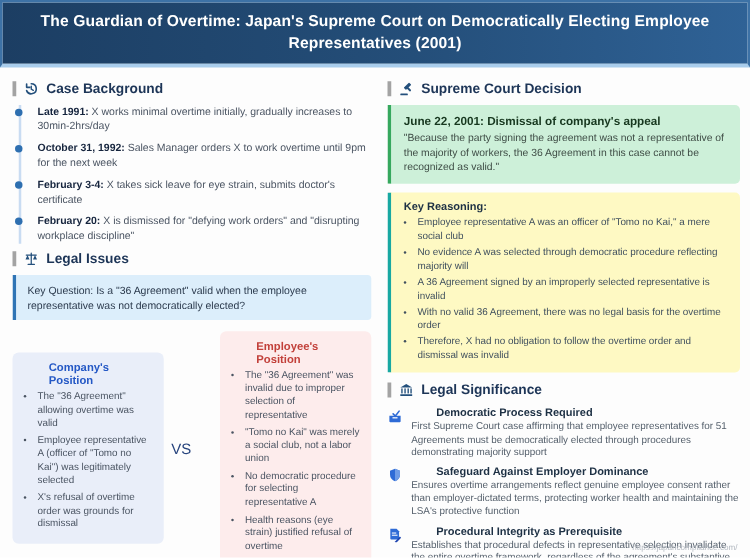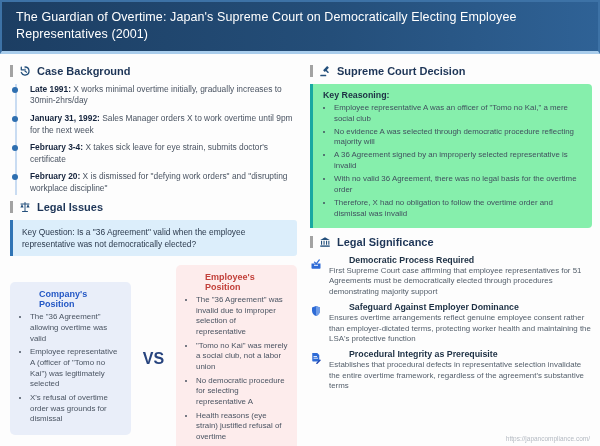--- a/index.html
+++ b/index.html
@@ -4,21 +4,21 @@
 <style>
   * { box-sizing: border-box; }
   html,body { margin:0; padding:0; }
   body { font-family:"Liberation Sans", sans-serif; background:#fff; }
   .page { width:600px; height:446px; background:#fdfdfd; position:relative; overflow:hidden; }
 
   
   .header { background:linear-gradient(90deg,#1c3e63 0%, #244e79 55%, #2f6296 100%);
             border-top:2px solid #3d72a6; border-left:2px solid #3d72a6; border-right:2px solid #3d72a6;
             padding:7px 14px 8px; border-bottom:3px solid #a9cdec; }
-  .header h1 { margin:0; color:#ffffff; font-size:12.5px; line-height:1.35; font-weight:normal; letter-spacing:.1px; }
+  .header h1 { margin:0; color:#ffffff; font-size:12.5px; line-height:1.35; font-weight:bold; letter-spacing:.1px;text-align:center; }
 
   .content { display:flex; gap:13px; padding:6px 8px 0 10px; }
   .col-left { width:287px; flex:none; }
   .col-right { flex:1; min-width:0; }
 
   
   .section-head { display:flex; align-items:center; gap:6px; border-left:3px solid #a3a3a3; padding-left:6px; margin:5px 0 7px; }
   .section-head .stitle { font-size:11px; font-weight:bold; color:#1d3557; }
   .hicon { width:12px; height:12px; flex:none; display:inline-flex; }
   .hicon svg { width:12px; height:12px; }
@@ -36,28 +36,28 @@
   
   .positions { display:flex; align-items:center; gap:6px; margin-top:9px; }
   .pos-box { border-radius:5px; padding:7px 9px; width:121px; flex:none; }
   .pos-company { background:#e9eef9; }
   .pos-employee { background:#fdecec; }
   .pos-title { font-size:9px; font-weight:bold; margin-bottom:3px;padding-left:20px; }
   .pos-company .pos-title { color:#2458c5; }
   .pos-employee .pos-title { color:#c2403a; }
   .pos-box ul { margin:0; padding-left:11px; font-size:7.9px; color:#4a5462; line-height:1.35; }
   .pos-box li { margin-bottom:3px; }
-  .vs { font-size:16px; font-weight:bold; color:#27447e; flex:1; text-align:center; }
+  .vs { font-size:12px; font-weight:normal; color:#27447e; flex:1; }
 
   
   .ruling-box { background:#cdf0d9; border-left:3px solid #36a85e; border-radius:0 4px 4px 0;
                 padding:7px 10px; margin-bottom:7px; }
   .ruling-headline { font-size:9.4px; font-weight:bold; color:#17381f; margin-bottom:3px; }
   .ruling-quote { font-size:8.3px; color:#3f4d46; line-height:1.42; }
-  .reasoning-box { background:#86efac; border-left:3px solid #18a8a2; border-radius:0 4px 4px 0; padding:6px 10px; }
+  .reasoning-box { background:#fef9c3; border-left:3px solid #18a8a2; border-radius:0 4px 4px 0; padding:6px 10px; }
   .reasoning-title { font-size:8.8px; font-weight:bold; color:#1d3044; margin-bottom:3px; }
   .reasoning-box ul { margin:0; padding-left:11px; font-size:7.9px; color:#40505e; line-height:1.38; }
   .reasoning-box li { margin-bottom:2px; }
 
   
   .sig-item { display:flex; gap:6px; margin-bottom:5px; }
   .sig-icon { width:13px; flex:none; padding-top:1px; }
   .sig-icon svg { width:12px; height:12px; }
   .sig-body { min-width:0; }
   .sig-title { font-size:8.8px; font-weight:bold; color:#1d3044; margin-bottom:1px;padding-left:20px; }
@@ -88,21 +88,21 @@
         </span>
         <span class="stitle">Case Background</span>
       </div>
 
       <div class="timeline">
         <div class="event">
           <span class="tl-date">Late 1991:</span>
           <span>X works minimal overtime initially, gradually increases to 30min-2hrs/day</span>
         </div>
         <div class="event">
-          <span class="tl-date">January 31, 1992:</span>
+          <span class="tl-date">October 31, 1992:</span>
           <span>Sales Manager orders X to work overtime until 9pm for the next week</span>
         </div>
         <div class="event">
           <span class="tl-date">February 3-4:</span>
           <span>X takes sick leave for eye strain, submits doctor's certificate</span>
         </div>
         <div class="event">
           <span class="tl-date">February 20:</span>
           <span>X is dismissed for "defying work orders" and "disrupting workplace discipline"</span>
         </div>
@@ -149,20 +149,24 @@
         <span class="hicon">
           <svg viewBox="0 0 24 24" fill="#24507c">
               <rect x="2.5" y="19.5" width="12" height="3" rx="1"></rect>
               <rect x="8" y="5.5" width="12" height="5" rx="1" transform="rotate(-45 14 8)"></rect>
               <rect x="10.5" y="10.5" width="10" height="3" rx="1" transform="rotate(45 15.5 12)"></rect>
             </svg>
         </span>
         <span class="stitle">Supreme Court Decision</span>
       </div>
 
+      <div class="ruling-box">
+        <div class="ruling-headline">June 22, 2001: Dismissal of company's appeal</div>
+        <div class="ruling-quote">"Because the party signing the agreement was not a representative of the majority of workers, the 36 Agreement in this case cannot be recognized as valid."</div>
+      </div>
 
       <div class="reasoning-box">
         <div class="reasoning-title">Key Reasoning:</div>
         <ul>
           <li>Employee representative A was an officer of "Tomo no Kai," a mere social club</li>
           <li>No evidence A was selected through democratic procedure reflecting majority will</li>
           <li>A 36 Agreement signed by an improperly selected representative is invalid</li>
           <li>With no valid 36 Agreement, there was no legal basis for the overtime order</li>
           <li>Therefore, X had no obligation to follow the overtime order and dismissal was invalid</li>
         </ul>

